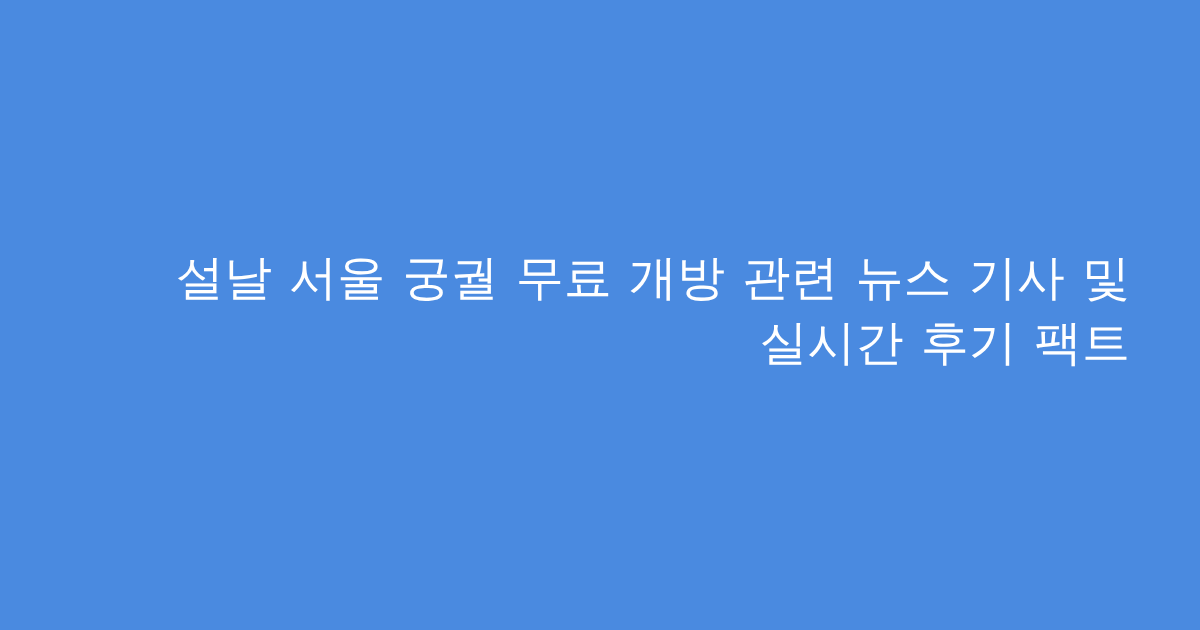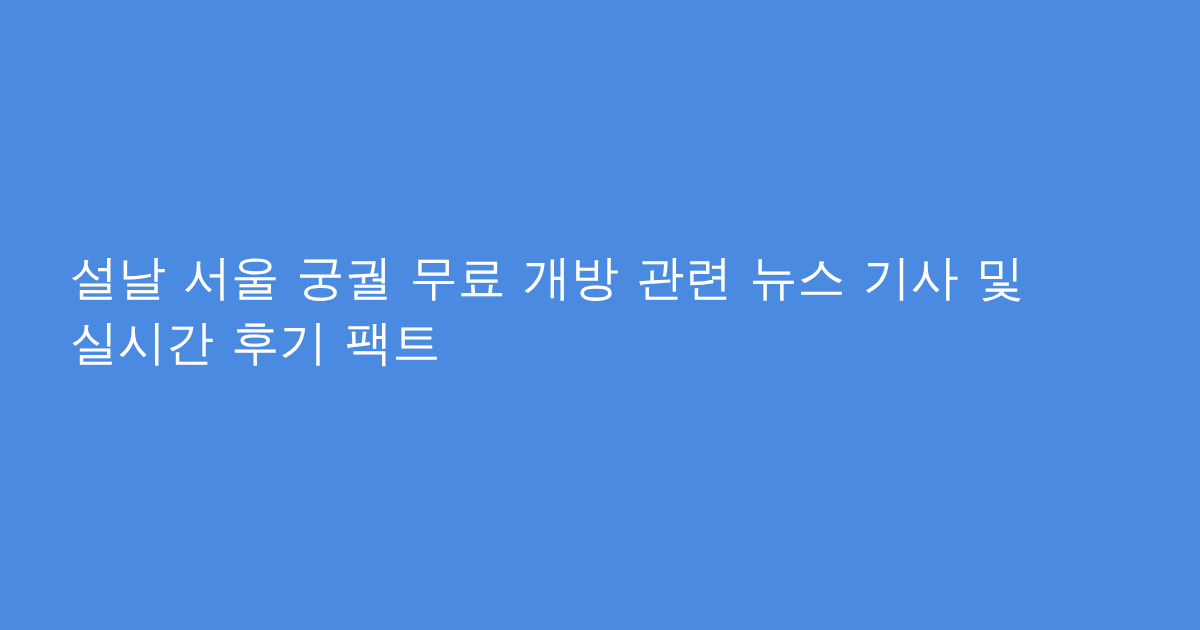--- a/index.html
+++ b/index.html
@@ -24,21 +24,21 @@
     display: flex;
     align-items: center;
     justify-content: center;
   }
 
   #title-block {
     box-sizing: border-box;
     width: 1100px;
     padding: 0 20px;
     margin-top: -8px; 
-    text-align: left;
+    text-align: right;
   }
 
   #title-text {
     display: block;
     margin: 0;
     color: #ffffff;
     font-family: "DejaVu Sans", "Liberation Sans", sans-serif;
     font-size: 48px;
     font-weight: 400;
     line-height: 65px;

